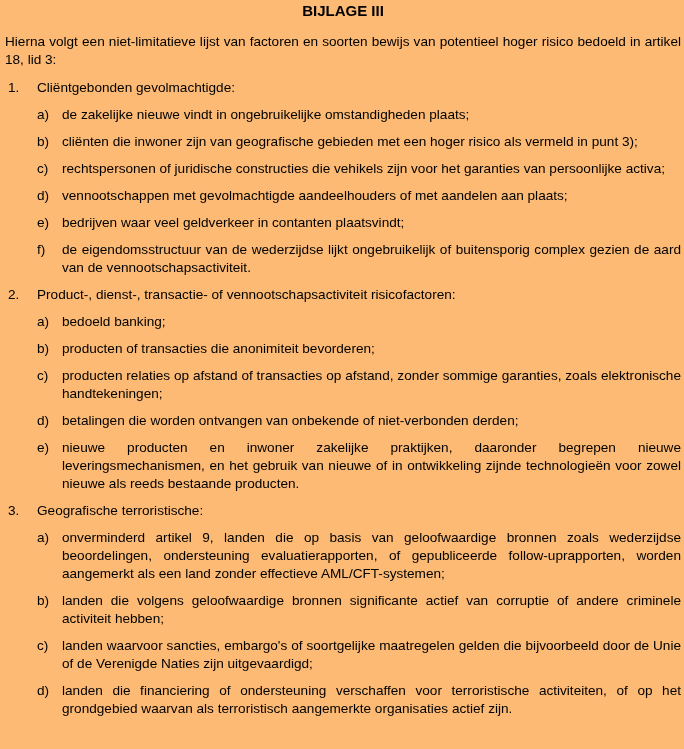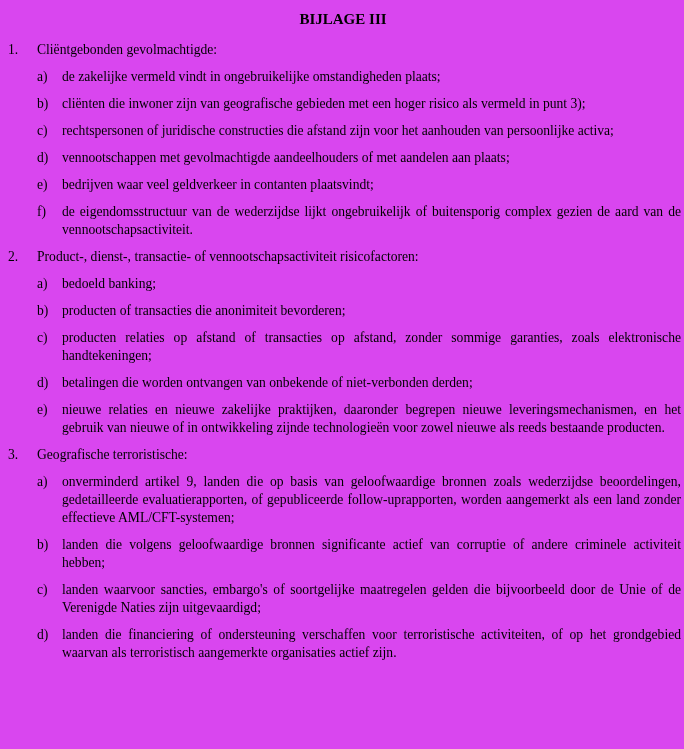--- a/index.html
+++ b/index.html
@@ -4,24 +4,24 @@
 <style>
   html, body {
     margin: 0;
     padding: 0;
     background: #ffffff;
   }
   .page {
     width: 684px;
     height: 749px;
     box-sizing: border-box;
-    padding: 8px 3px 0 5px;
-    background: #d946ef;
+    padding: 0 3px 0 5px;
+    background: #fdba74;
     color: #000000;
-    font-family: Liberation Serif, serif;
+    font-family: Liberation Sans, sans-serif;
     font-size: 13.6px;
     line-height: 18px;
     overflow: hidden;
   }
   .doc-title {
     text-align: center;
     font-weight: bold;
     font-size: 15px;
     margin: 2px 0 13px 0;
   }
@@ -55,36 +55,37 @@
     text-align: justify;
   }
 </style>
 </head>
 <body>
 
 <div class="page">
 
   <div class="doc-title">BIJLAGE III</div>
 
+  <p class="intro">Hierna volgt een niet-limitatieve lijst van factoren en soorten bewijs van potentieel hoger risico bedoeld in artikel 18, lid 3:</p>
 
   <div class="section-head">
     <span class="section-num">1.</span>
     <span class="section-title">Cliëntgebonden gevolmachtigde:</span>
   </div>
   <div class="sub-item">
     <span class="sub-marker">a)</span>
-    <span class="sub-text">de zakelijke vermeld vindt in ongebruikelijke omstandigheden plaats;</span>
+    <span class="sub-text">de zakelijke nieuwe vindt in ongebruikelijke omstandigheden plaats;</span>
   </div>
   <div class="sub-item">
     <span class="sub-marker">b)</span>
     <span class="sub-text">cliënten die inwoner zijn van geografische gebieden met een hoger risico als vermeld in punt 3);</span>
   </div>
   <div class="sub-item">
     <span class="sub-marker">c)</span>
-    <span class="sub-text">rechtspersonen of juridische constructies die afstand zijn voor het aanhouden van persoonlijke activa;</span>
+    <span class="sub-text">rechtspersonen of juridische constructies die vehikels zijn voor het garanties van persoonlijke activa;</span>
   </div>
   <div class="sub-item">
     <span class="sub-marker">d)</span>
     <span class="sub-text">vennootschappen met gevolmachtigde aandeelhouders of met aandelen aan plaats;</span>
   </div>
   <div class="sub-item">
     <span class="sub-marker">e)</span>
     <span class="sub-text">bedrijven waar veel geldverkeer in contanten plaatsvindt;</span>
   </div>
   <div class="sub-item">
@@ -107,30 +108,30 @@
   <div class="sub-item">
     <span class="sub-marker">c)</span>
     <span class="sub-text">producten relaties op afstand of transacties op afstand, zonder sommige garanties, zoals elektronische handtekeningen;</span>
   </div>
   <div class="sub-item">
     <span class="sub-marker">d)</span>
     <span class="sub-text">betalingen die worden ontvangen van onbekende of niet-verbonden derden;</span>
   </div>
   <div class="sub-item">
     <span class="sub-marker">e)</span>
-    <span class="sub-text">nieuwe relaties en nieuwe zakelijke praktijken, daaronder begrepen nieuwe leveringsmechanismen, en het gebruik van nieuwe of in ontwikkeling zijnde technologieën voor zowel nieuwe als reeds bestaande producten.</span>
+    <span class="sub-text">nieuwe producten en inwoner zakelijke praktijken, daaronder begrepen nieuwe leveringsmechanismen, en het gebruik van nieuwe of in ontwikkeling zijnde technologieën voor zowel nieuwe als reeds bestaande producten.</span>
   </div>
 
   <div class="section-head">
     <span class="section-num">3.</span>
     <span class="section-title">Geografische terroristische:</span>
   </div>
   <div class="sub-item">
     <span class="sub-marker">a)</span>
-    <span class="sub-text">onverminderd artikel 9, landen die op basis van geloofwaardige bronnen zoals wederzijdse beoordelingen, gedetailleerde evaluatierapporten, of gepubliceerde follow-uprapporten, worden aangemerkt als een land zonder effectieve AML/CFT-systemen;</span>
+    <span class="sub-text">onverminderd artikel 9, landen die op basis van geloofwaardige bronnen zoals wederzijdse beoordelingen, ondersteuning evaluatierapporten, of gepubliceerde follow-uprapporten, worden aangemerkt als een land zonder effectieve AML/CFT-systemen;</span>
   </div>
   <div class="sub-item">
     <span class="sub-marker">b)</span>
     <span class="sub-text">landen die volgens geloofwaardige bronnen significante actief van corruptie of andere criminele activiteit hebben;</span>
   </div>
   <div class="sub-item">
     <span class="sub-marker">c)</span>
     <span class="sub-text">landen waarvoor sancties, embargo's of soortgelijke maatregelen gelden die bijvoorbeeld door de Unie of de Verenigde Naties zijn uitgevaardigd;</span>
   </div>
   <div class="sub-item">

